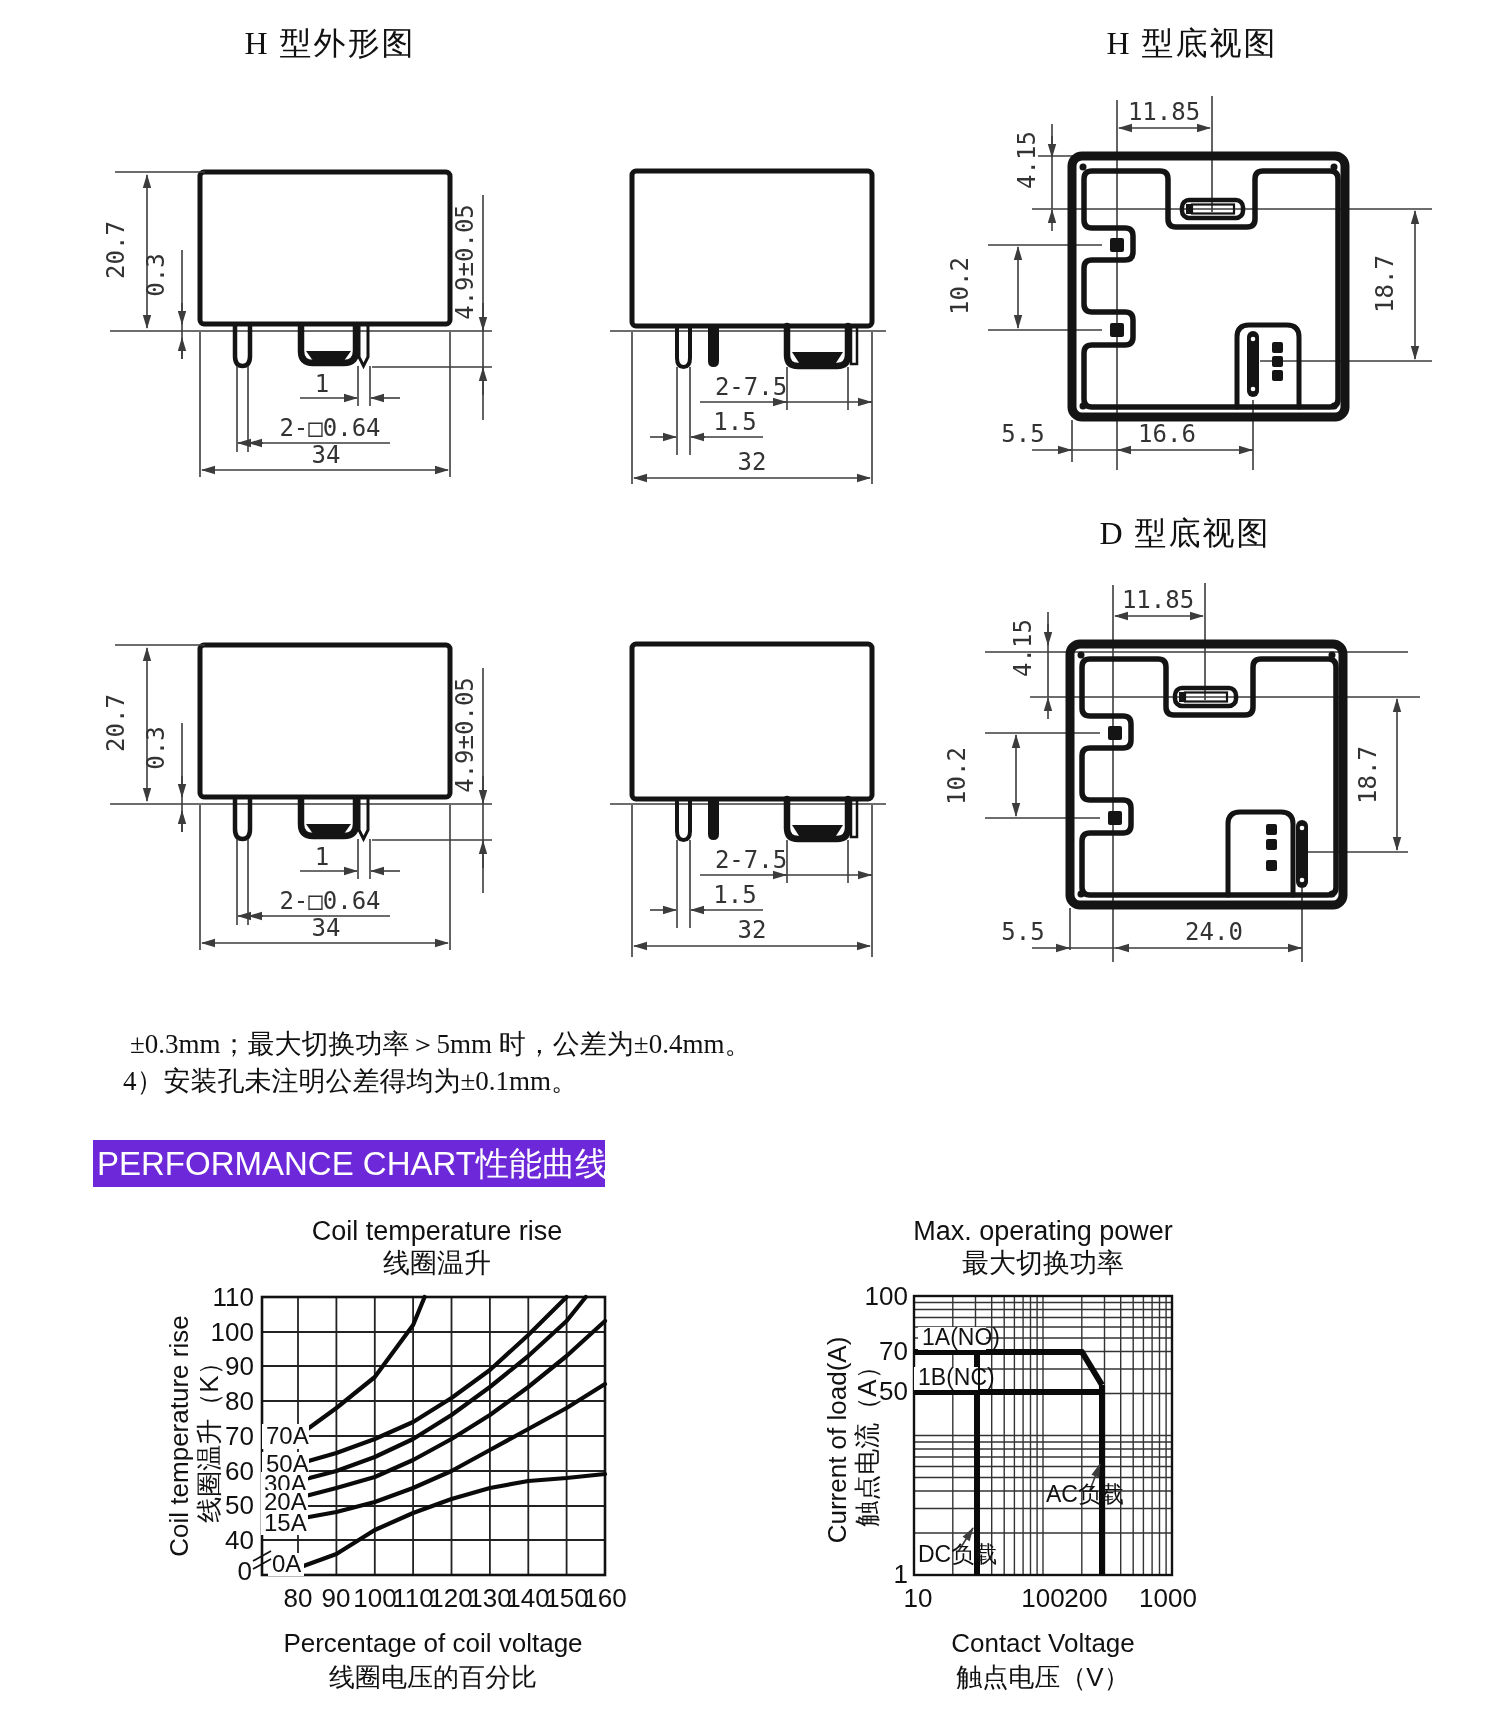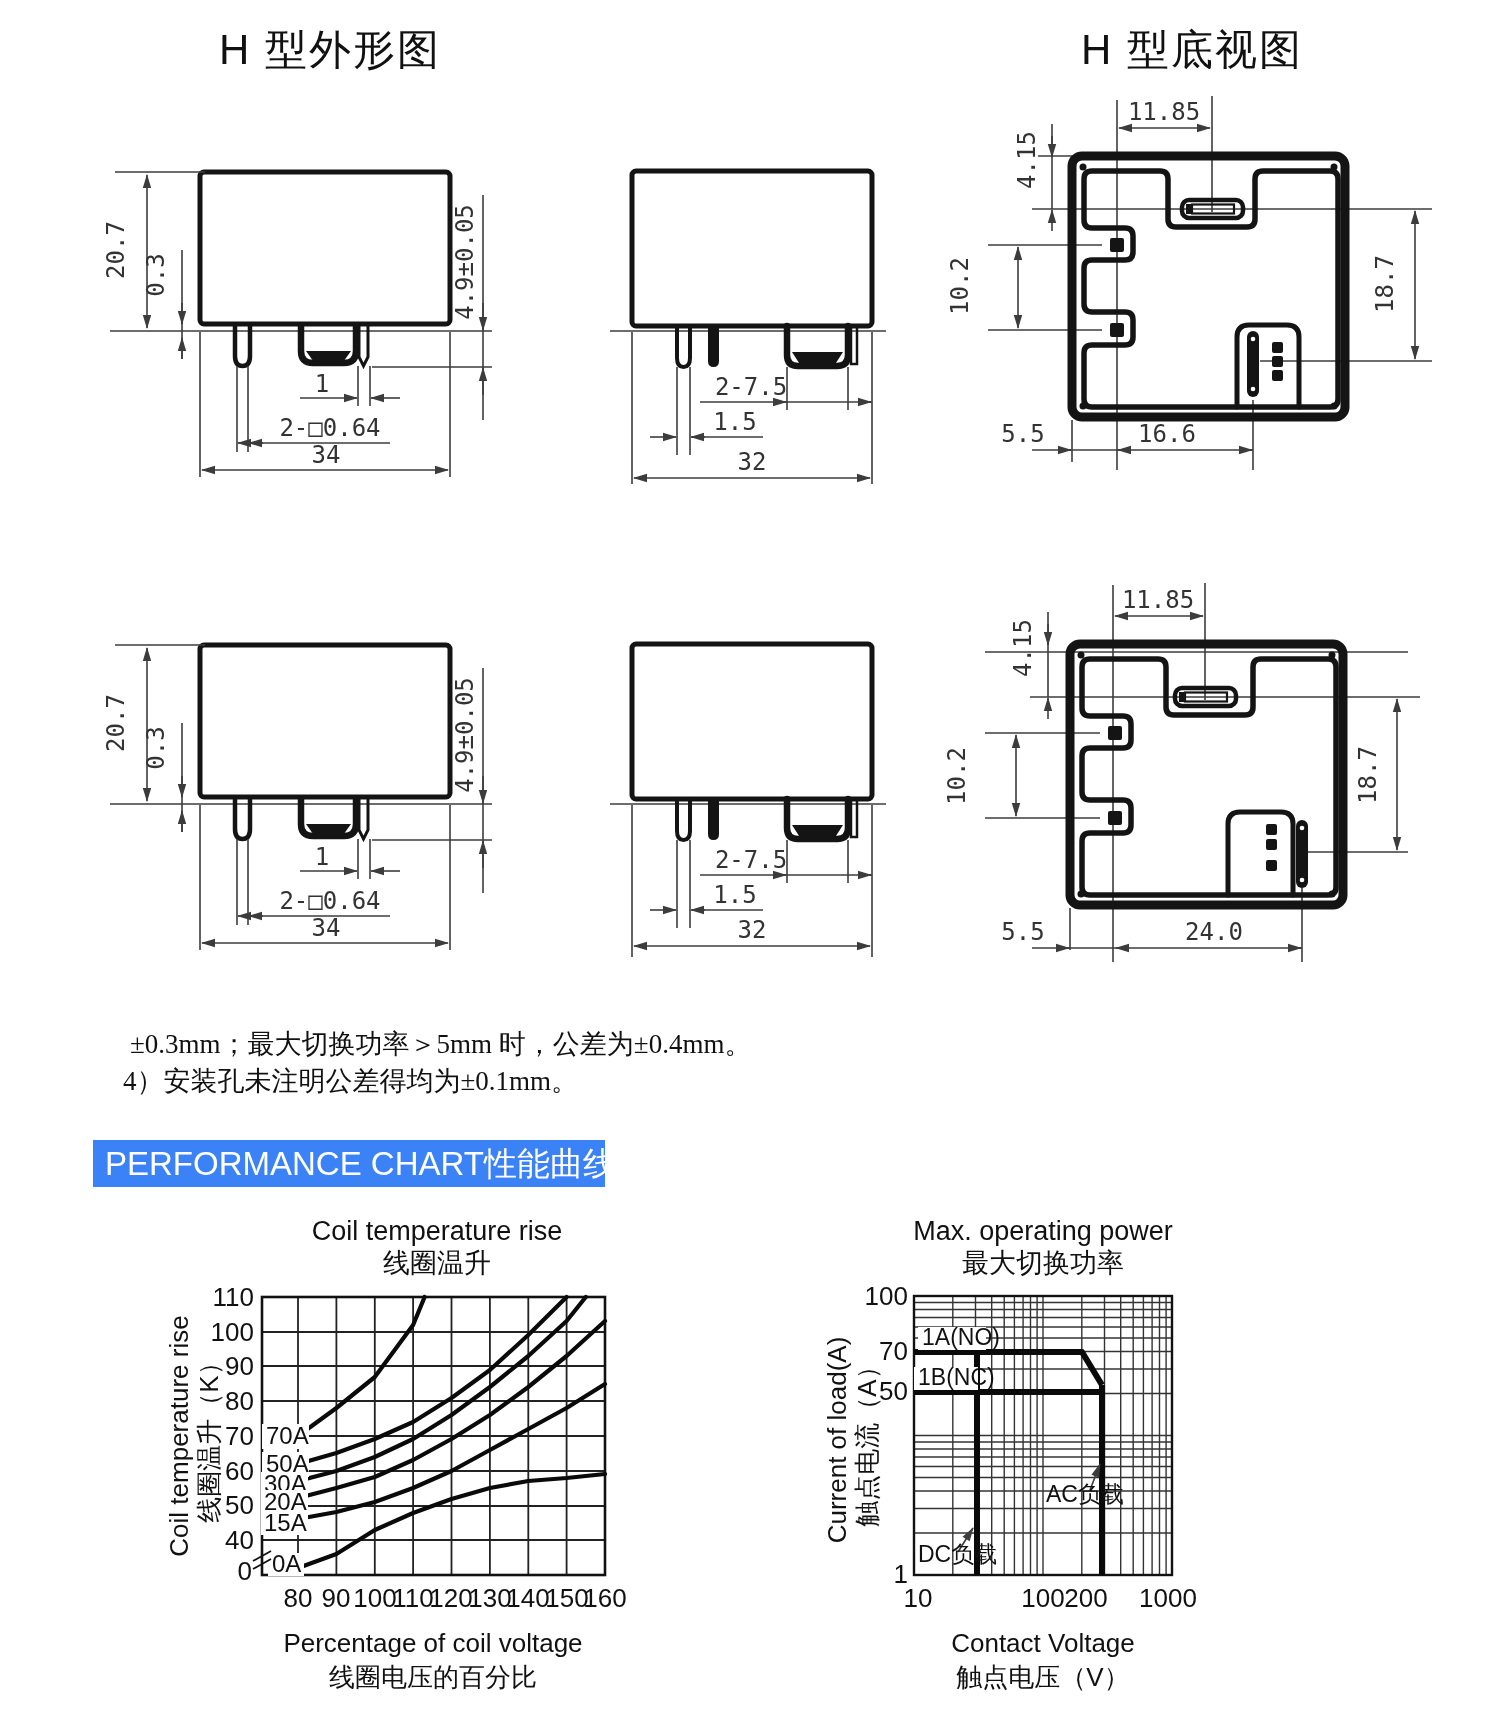--- a/index.html
+++ b/index.html
@@ -1,40 +1,41 @@
 <!DOCTYPE html>
 <html><head>
 <meta charset="utf-8">
 <style>
   html,body{margin:0;padding:0;background:#fff;}
   .page{position:relative;width:1500px;height:1731px;background:#ffffff;overflow:hidden;
         font-family:"Liberation Sans",sans-serif;}
-  .dwg-title{position:absolute;transform:translateX(-50%);font-family:Liberation Sans, sans-serif;
-        font-size:42px;color:#111;white-space:nowrap;letter-spacing:2px;}
+  .dwg-title{position:absolute;transform:translateX(-50%);font-family:Liberation Serif, serif;
+        font-size:32px;color:#111;white-space:nowrap;letter-spacing:2px;}
   .note-line{position:absolute;font-family:"Liberation Serif",serif;font-size:27px;color:#111;white-space:nowrap;}
-  .banner{position:absolute;left:93px;top:1140px;width:512px;height:47px;background:#3b82f6;
-        color:#fff;font-size:33px;line-height:47px;padding-left:12px;box-sizing:border-box;white-space:nowrap;}
+  .banner{position:absolute;left:93px;top:1140px;width:512px;height:47px;background:#6d28d9;
+        color:#fff;font-size:33px;line-height:47px;padding-left:4px;box-sizing:border-box;white-space:nowrap;}
   svg{position:absolute;left:0;top:0;}
   .ln{stroke:#3c3c3c;stroke-width:1.6;fill:none;}
   .thk{stroke:#141414;fill:none;stroke-linecap:round;}
   .dim{font-family:"DejaVu Sans Mono",monospace;font-size:24px;fill:#333;}
   .ctick{font-size:26px;fill:#111;}
   .ctitle{font-size:27px;fill:#111;}
   .clabel{font-size:24px;fill:#111;}
   .cann{font-size:23px;fill:#111;}
   .mid{text-anchor:middle;}
   .end{text-anchor:end;}
 </style>
 </head>
 <body>
 
 <div class="page">
 
   <div class="dwg-title" style="left:330px;top:22px;">H 型外形图</div>
   <div class="dwg-title" style="left:1185px;top:22px;margin-left:7px;">H 型底视图</div>
+  <div class="dwg-title" style="left:1185px;top:512px;">D 型底视图</div>
 
   <svg width="1500" height="1731" viewBox="0 0 1500 1731">
     <defs>
       <marker id="mE" markerWidth="16" markerHeight="12" refX="14" refY="6" orient="auto" markerUnits="userSpaceOnUse">
         <path d="M15,6 L1,1.8 L1,10.2 Z" fill="#3c3c3c"></path>
       </marker>
       <marker id="mS" markerWidth="16" markerHeight="12" refX="2" refY="6" orient="auto" markerUnits="userSpaceOnUse">
         <path d="M1,6 L15,1.8 L15,10.2 Z" fill="#3c3c3c"></path>
       </marker>
     </defs>

